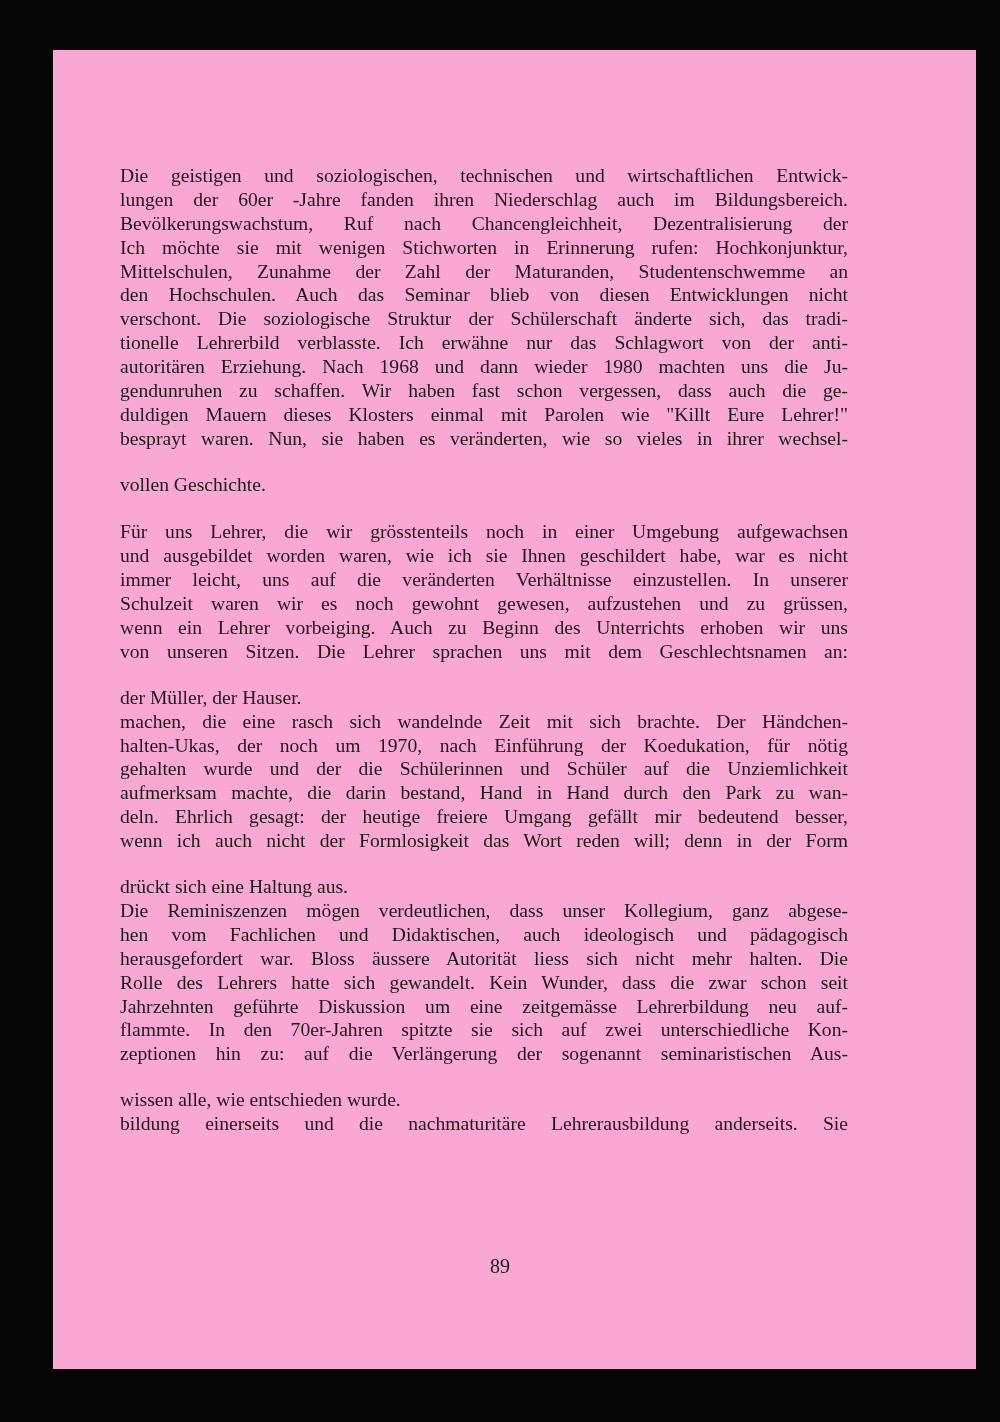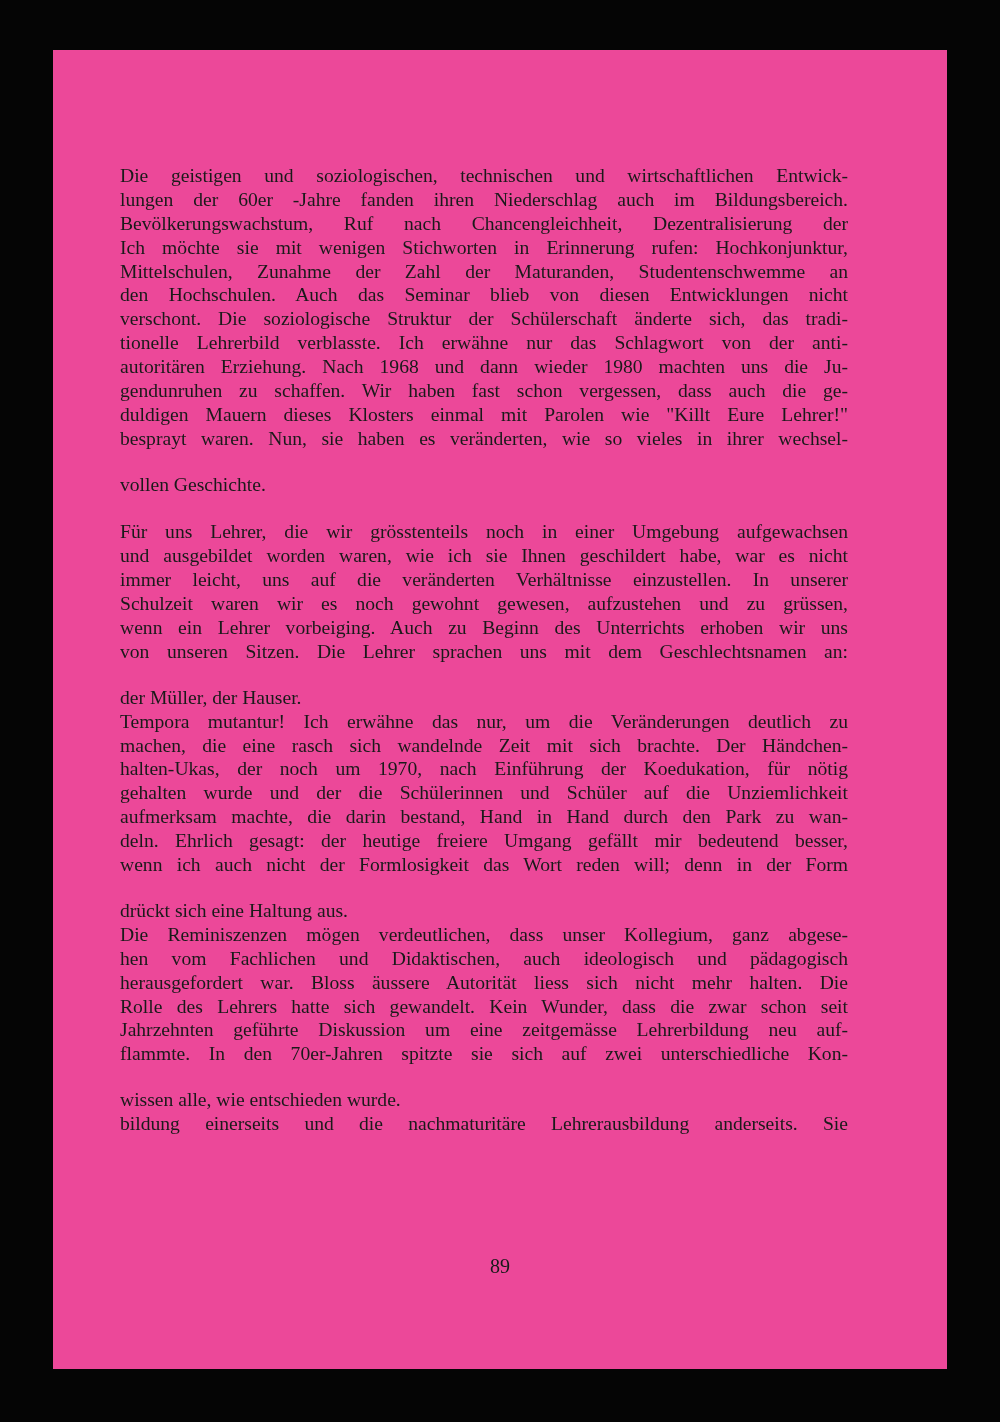--- a/index.html
+++ b/index.html
@@ -5,21 +5,22 @@
   html, body { margin: 0; padding: 0; }
   body {
     width: 1000px; height: 1422px;
     background: #050505;
     position: relative; overflow: hidden;
   }
   .page {
     position: absolute;
     left: 53px; top: 50px;
     width: 894px; height: 1319px;
-    background: #ec4899;
+    background: #f9a8d4;
+    padding-left: 29px;
   }
   .text-block {
     position: absolute;
     left: 67px; top: 114px;
     width: 728px;
     font-family: "Liberation Serif", "DejaVu Serif", serif;
     font-size: 19.6px;
     line-height: 23.9px;
     color: #1a1a1a;
   }
@@ -73,37 +74,37 @@
       <span class="line">Für uns Lehrer, die wir grösstenteils noch in einer Umgebung aufgewachsen</span>
       <span class="line">und ausgebildet worden waren, wie ich sie Ihnen geschildert habe, war es nicht</span>
       <span class="line">immer leicht, uns auf die veränderten Verhältnisse einzustellen. In unserer</span>
       <span class="line">Schulzeit waren wir es noch gewohnt gewesen, aufzustehen und zu grüssen,</span>
       <span class="line">wenn ein Lehrer vorbeiging. Auch zu Beginn des Unterrichts erhoben wir uns</span>
       <span class="line">von unseren Sitzen. Die Lehrer sprachen uns mit dem Geschlechtsnamen an:</span>
       <span class="line last">der Müller, der Hauser.</span>
     </div>
 
     <div>
-      <span class="line">Tempora mutantur! Ich erwähne das nur, um die Veränderungen deutlich zu</span>
       <span class="line">machen, die eine rasch sich wandelnde Zeit mit sich brachte. Der Händchen-</span>
       <span class="line">halten-Ukas, der noch um 1970, nach Einführung der Koedukation, für nötig</span>
       <span class="line">gehalten wurde und der die Schülerinnen und Schüler auf die Unziemlichkeit</span>
       <span class="line">aufmerksam machte, die darin bestand, Hand in Hand durch den Park zu wan-</span>
       <span class="line">deln. Ehrlich gesagt: der heutige freiere Umgang gefällt mir bedeutend besser,</span>
       <span class="line">wenn ich auch nicht der Formlosigkeit das Wort reden will; denn in der Form</span>
       <span class="line last">drückt sich eine Haltung aus.</span>
     </div>
 
     <div>
       <span class="line">Die Reminiszenzen mögen verdeutlichen, dass unser Kollegium, ganz abgese-</span>
       <span class="line">hen vom Fachlichen und Didaktischen, auch ideologisch und pädagogisch</span>
       <span class="line">herausgefordert war. Bloss äussere Autorität liess sich nicht mehr halten. Die</span>
       <span class="line">Rolle des Lehrers hatte sich gewandelt. Kein Wunder, dass die zwar schon seit</span>
       <span class="line">Jahrzehnten geführte Diskussion um eine zeitgemässe Lehrerbildung neu auf-</span>
       <span class="line">flammte. In den 70er-Jahren spitzte sie sich auf zwei unterschiedliche Kon-</span>
+      <span class="line">zeptionen hin zu: auf die Verlängerung der sogenannt seminaristischen Aus-</span>
       <span class="line last">wissen alle, wie entschieden wurde.</span>
       <span class="line">bildung einerseits und die nachmaturitäre Lehrerausbildung anderseits. Sie</span>
     </div>
 
   </div>
 
   <div class="page-number">89</div>
 </div>
 
 </body></html>

